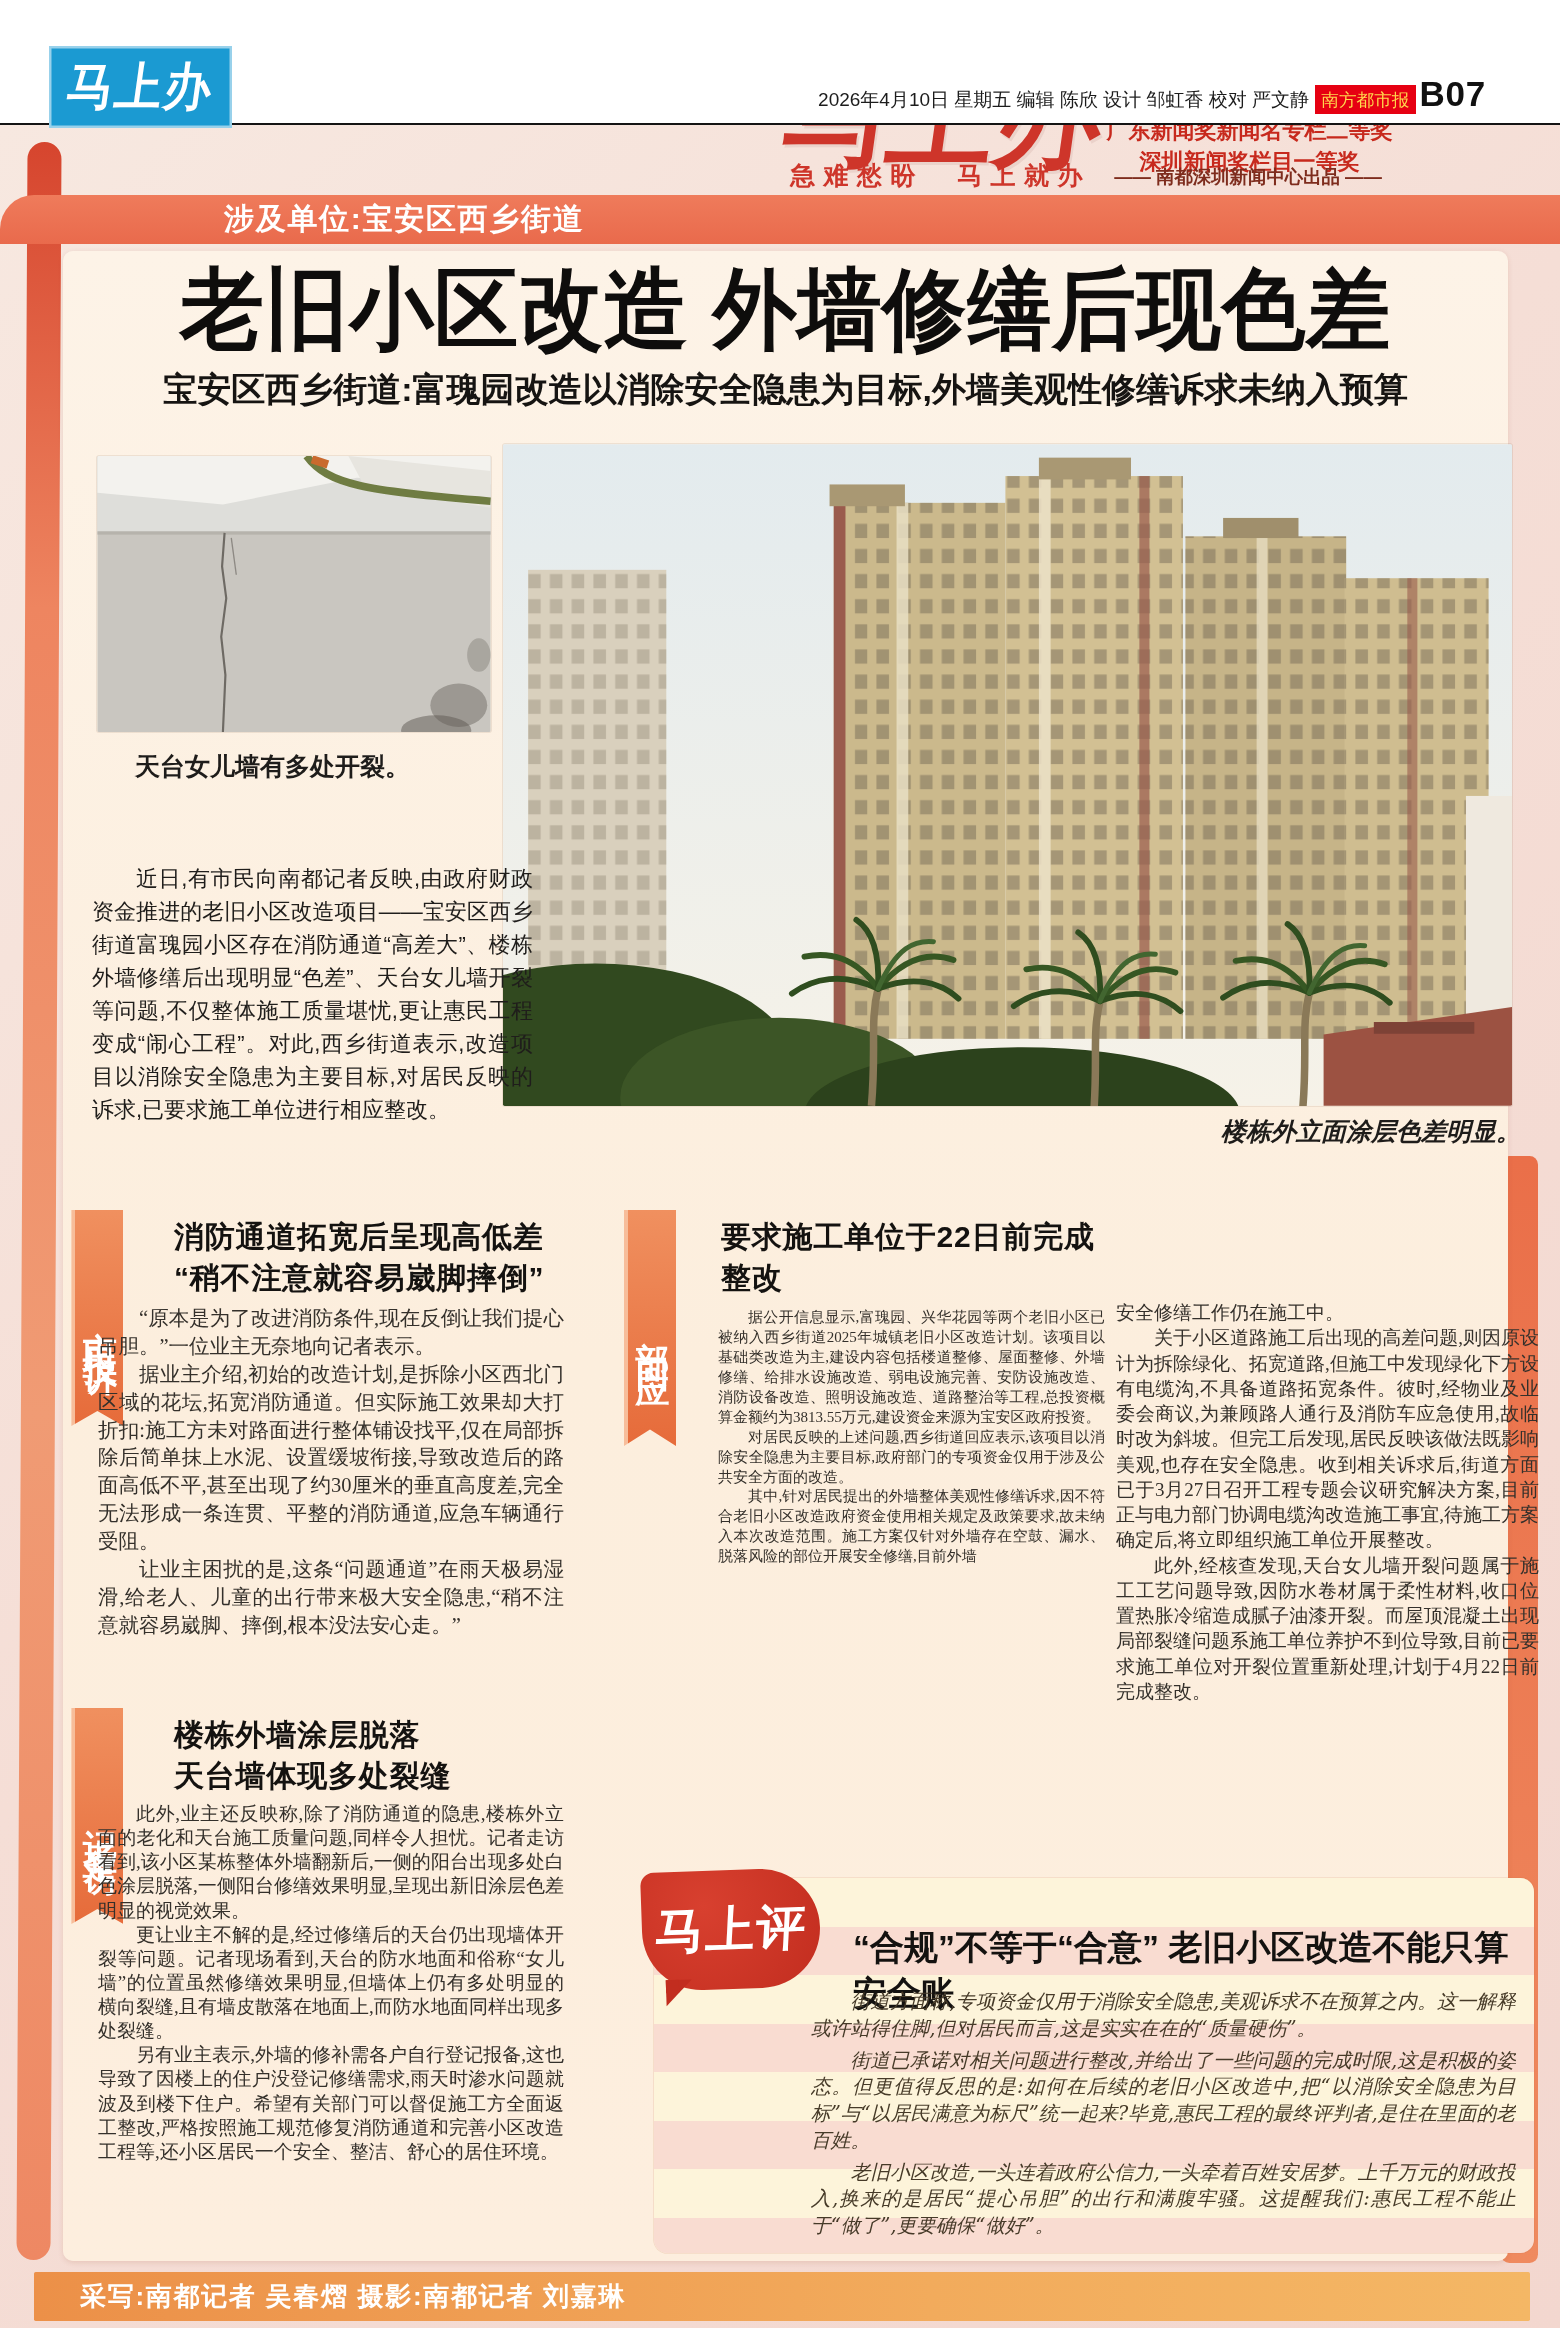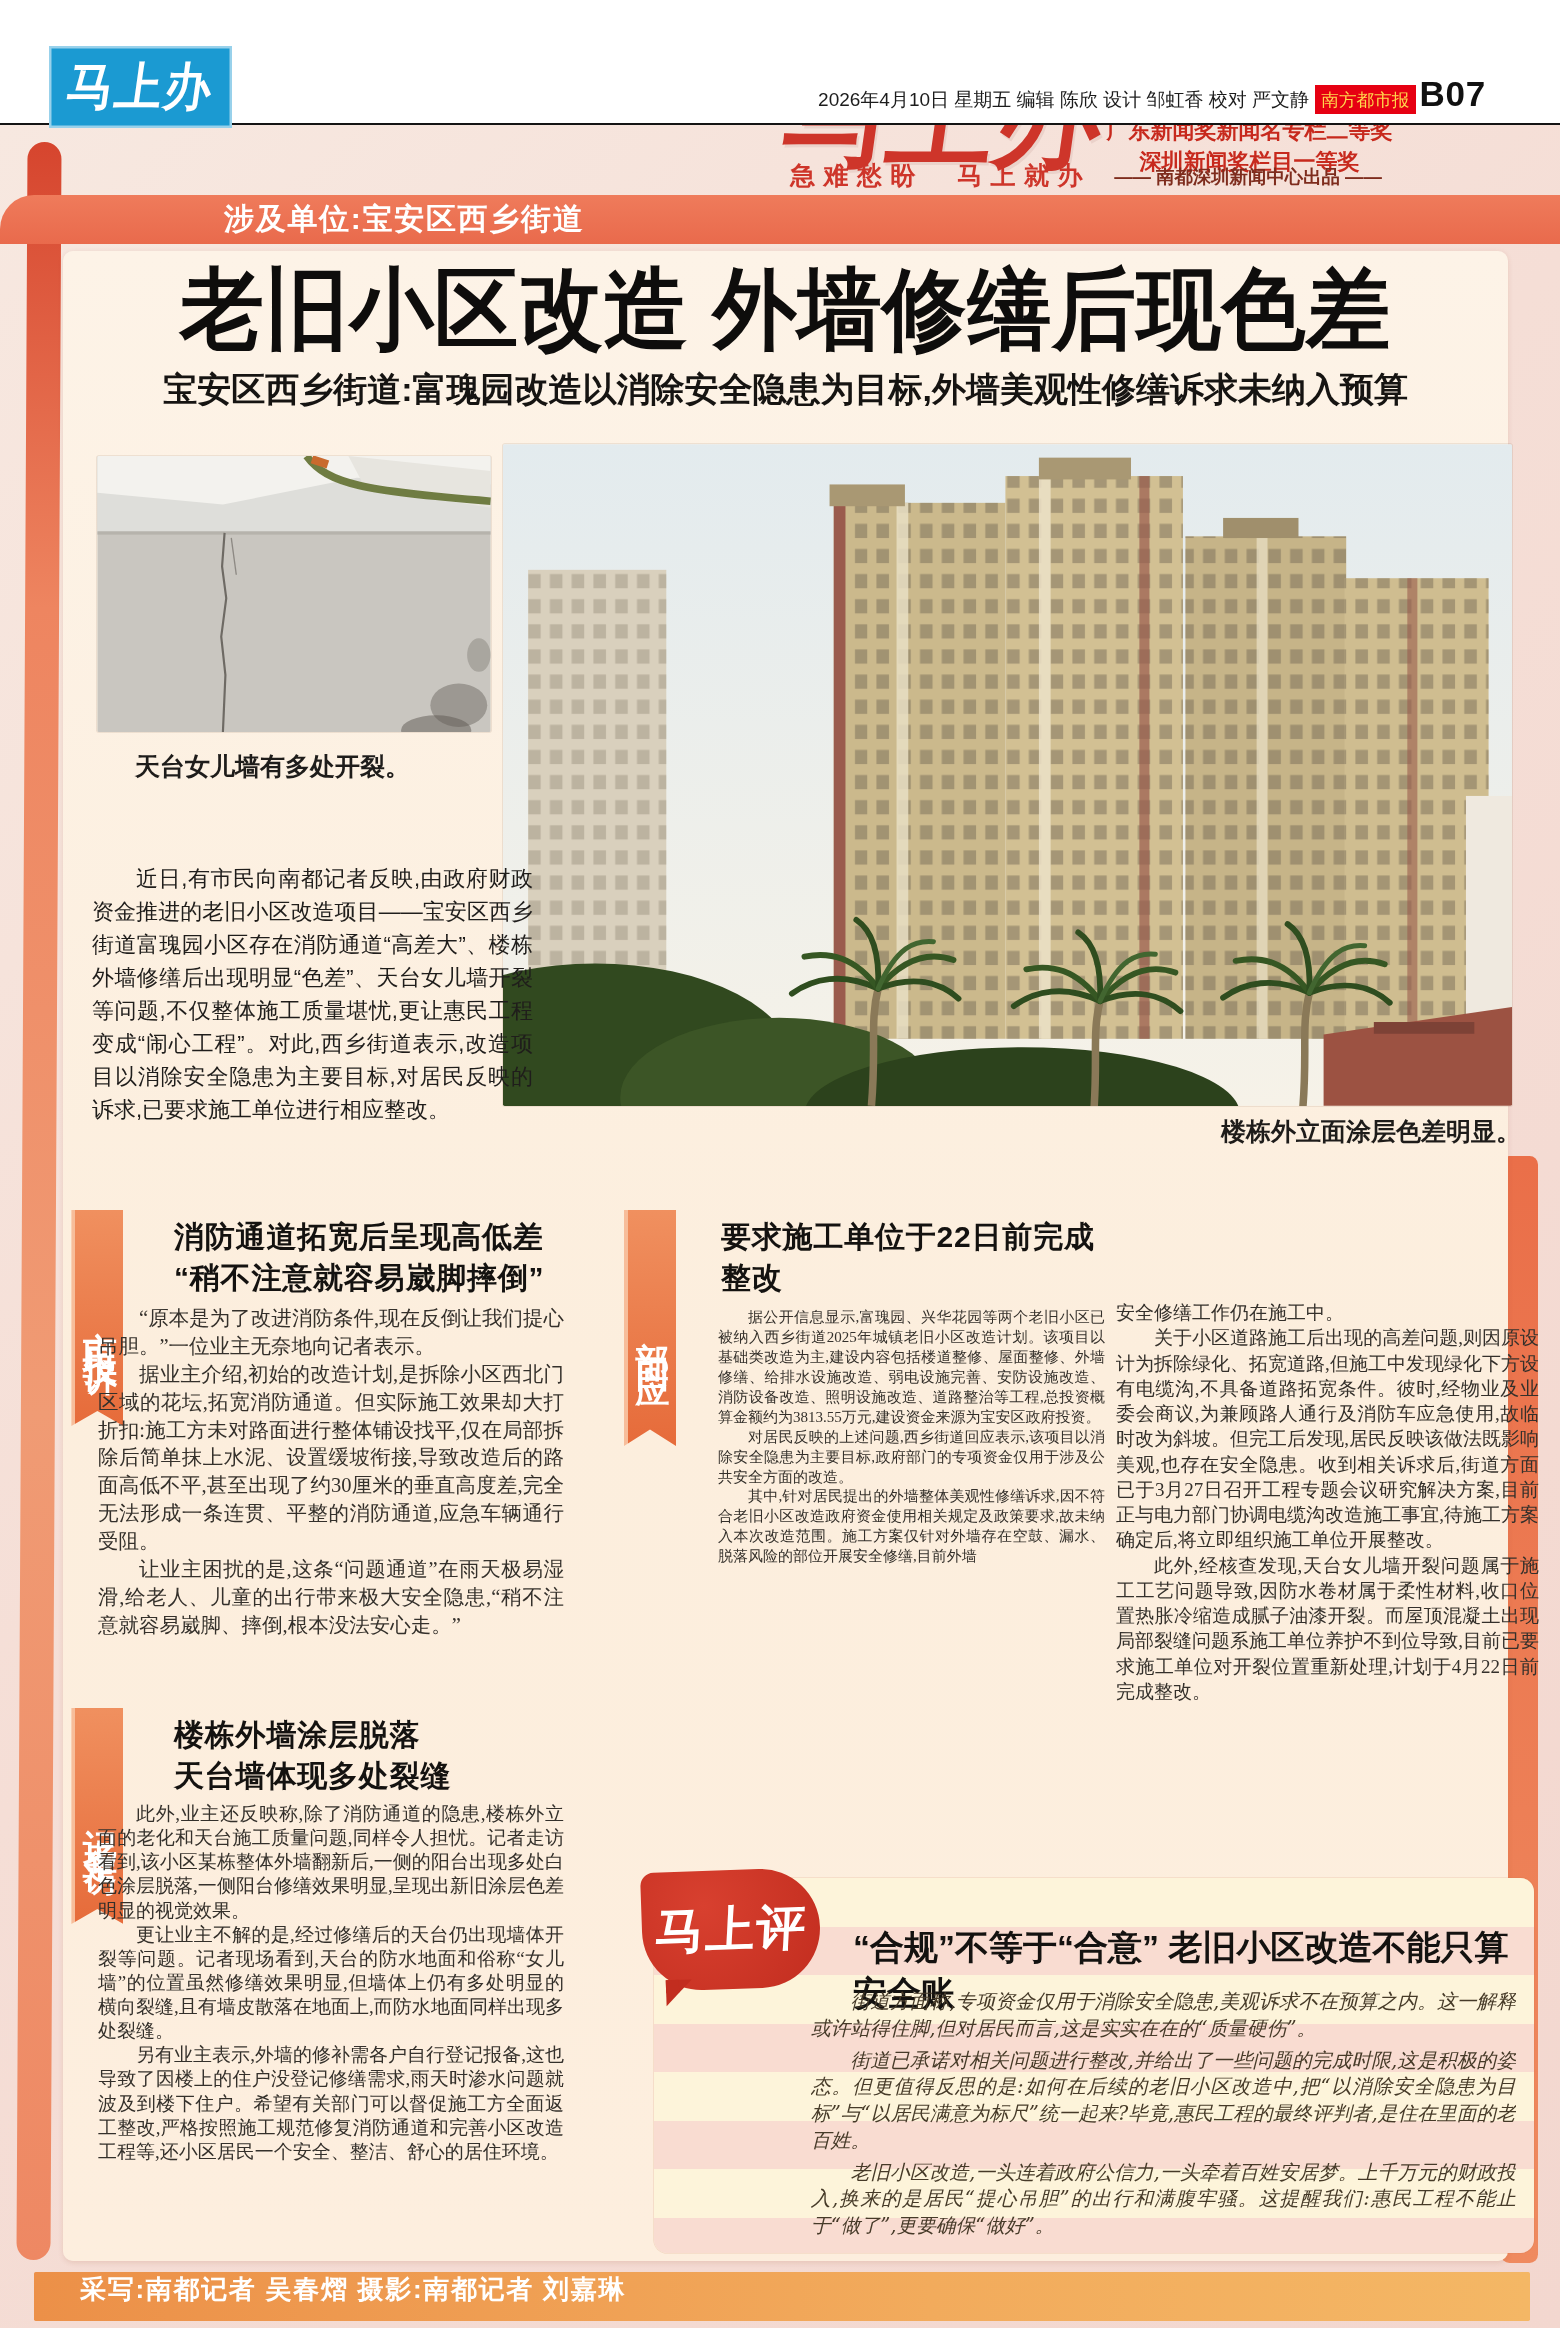--- a/index.html
+++ b/index.html
@@ -50,21 +50,21 @@
   #headline{left:17px;top:11.7px;width:1411px;text-align:center;color:#0e0d0c;font-weight:900;
     font-size:84px;line-height:1.1;letter-spacing:0.8px;transform:scaleY(1.06);white-space:nowrap;}
   #subhead{left:12.6px;top:116px;width:1420px;text-align:center;color:#161412;font-weight:700;
     font-size:34px;white-space:nowrap;}
 
   .photo{border-radius:1.7px;overflow:hidden;box-shadow:0 0 0 0.8px rgba(120,90,60,.15);}
   #photo-left{left:34px;top:205px;width:394px;height:276px;}
   #photo-right{left:440px;top:193px;width:1009px;height:662px;}
   .caption{font-weight:700;font-size:25px;color:#1e1c1a;margin-left:34px;}
   #caption-left{left:38px;top:499px;width:436px;}
-  #caption-right{left:921px;top:864px;width:503px;text-align:right;}
+  #caption-right{left:921px;top:864px;width:503px;text-align:right;font-style:italic;}
 
   #intro{left:29px;top:611px;width:441px;font-weight:500;font-size:22px;line-height:1.5;
     color:#1f1d1b;text-align:justify;text-indent:2em;font-family:"Liberation Sans",sans-serif;}
 
   
   .ribbon{width:52px;color:#fff;writing-mode:vertical-rl;text-orientation:upright;
     background:linear-gradient(180deg,#f0905f,#e66b3a);font-weight:700;font-size:34px;
     letter-spacing:10px;text-align:center;padding-top:11.7px;box-sizing:border-box;
     clip-path:polygon(0 0,100% 0,100% 100%,50% 93%,0 100%);border-left:4.2px solid #f7bd9a;}
   #ribbon-citizen{left:8.4px;top:959px;height:216px;}
@@ -95,21 +95,21 @@
     border:13.4px solid transparent;border-top-color:#c22d1f;border-left-color:#c22d1f;}
   #comment-badge span{color:#fff;font-weight:900;font-size:49px;letter-spacing:1.7px;transform:skewX(-5deg);}
   #comment-heading{left:199px;top:47px;width:670px;font-weight:900;font-size:34px;color:#141210;}
   #comment-body{left:157px;top:111px;width:705px;height:251px;overflow:hidden;
     font-family:"DejaVu Serif",serif;font-style:italic;font-size:19.7px;line-height:1.36;
     color:#463a28;text-align:justify;}
   #comment-body p{margin:0 0 5px 0;text-indent:2em;}
 
   
   #credit-bar{left:34px;top:2272px;width:1496px;height:49px;z-index:3;border-radius:1.7px;
-    background:linear-gradient(90deg,#ec9048,#f2ab5c 60%,#f4b765);display:flex;}
+    background:linear-gradient(90deg,#ec9048,#f2ab5c 60%,#f4b765);display:flex;align-items:center;}
   #credit-bar span{color:#fff;font-weight:700;font-size:26px;margin-left:46px;letter-spacing:1.7px;}
 </style>
 </head>
 <body>
 
 <div id="page">
 
   <div class="abs" id="pinkbg"></div>
   <div class="abs" id="left-swoosh"></div>
   <div class="abs" id="right-strip"></div>

